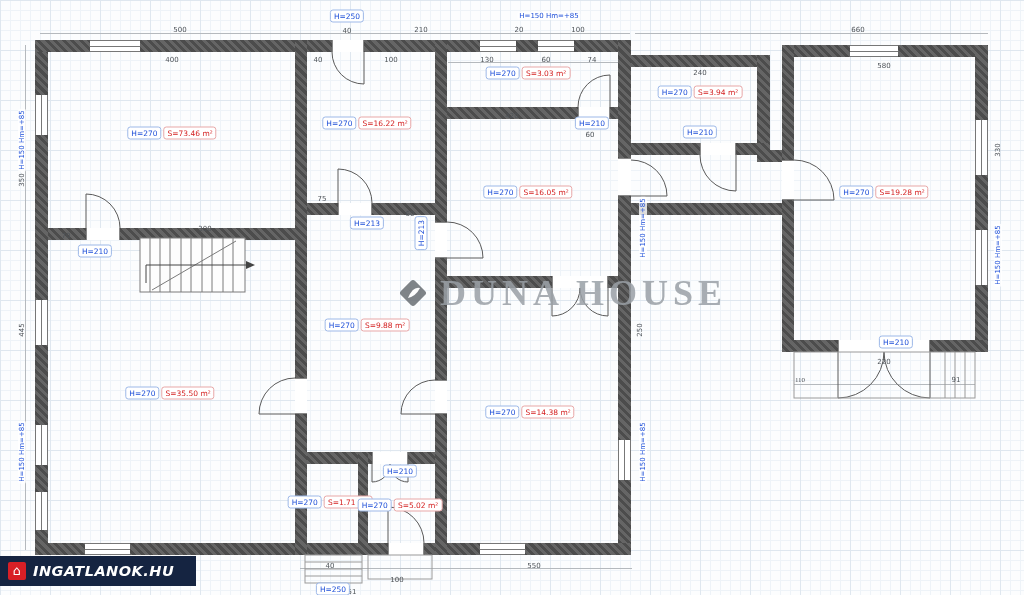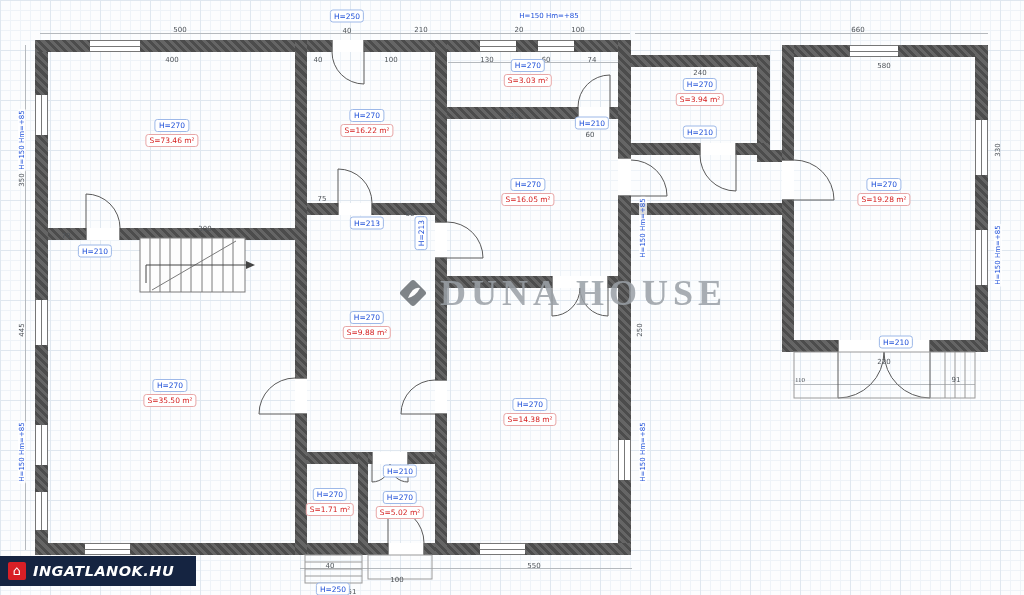--- a/index.html
+++ b/index.html
@@ -25,21 +25,21 @@
   .dimline{position:absolute;background:#b5b9bd;z-index:1;}
   #svg-layer{position:absolute;left:0;top:0;z-index:4;pointer-events:none;}
   #labels{position:absolute;left:0;top:0;width:100%;height:100%;z-index:6;}
   .abs{position:absolute;transform:translate(-50%,-50%);white-space:nowrap;}
   .abs.vert{transform:translate(-50%,-50%) rotate(-90deg);}
   .dim{font-size:7px;color:#4e5358;}
   .pill{font-size:7.5px;line-height:9px;padding:1px 3px;border-radius:3px;background:#fff;white-space:nowrap;}
   .h-pill{color:#1d4ed8;border:1px solid #9db8e8;}
   .s-pill{color:#d42020;border:1px solid #e8a7a7;}
   .winlabel{font-size:7px;color:#1d4ed8;background:rgba(255,255,255,.8);padding:0 2px;border-radius:2px;}
-  .room-label{position:absolute;transform:translate(-50%,-50%);display:flex;flex-direction:column;align-items:center;gap:2px;}
+  .room-label{position:absolute;transform:translate(-50%,-50%);display:flex;flex-direction:row;align-items:center;gap:2px;}
   #watermark{position:absolute;left:396px;top:272px;display:flex;align-items:center;gap:10px;z-index:8;opacity:.85;}
   #watermark span{font-family:"Liberation Serif",serif;font-weight:bold;font-size:36px;
     letter-spacing:5px;color:#9aa0a6;}
   #badge{position:absolute;left:0;top:556px;width:196px;height:30px;background:#152441;z-index:9;
     display:flex;align-items:center;gap:7px;padding-left:8px;box-sizing:border-box;}
   #badge .house{width:18px;height:18px;background:#d81f26;color:#fff;font-size:13px;line-height:18px;
     text-align:center;border-radius:2px;flex:0 0 auto;}
   #badge .txt{color:#fff;font-weight:bold;font-style:italic;font-size:14.5px;letter-spacing:.5px;}
 </style>
 </head>

